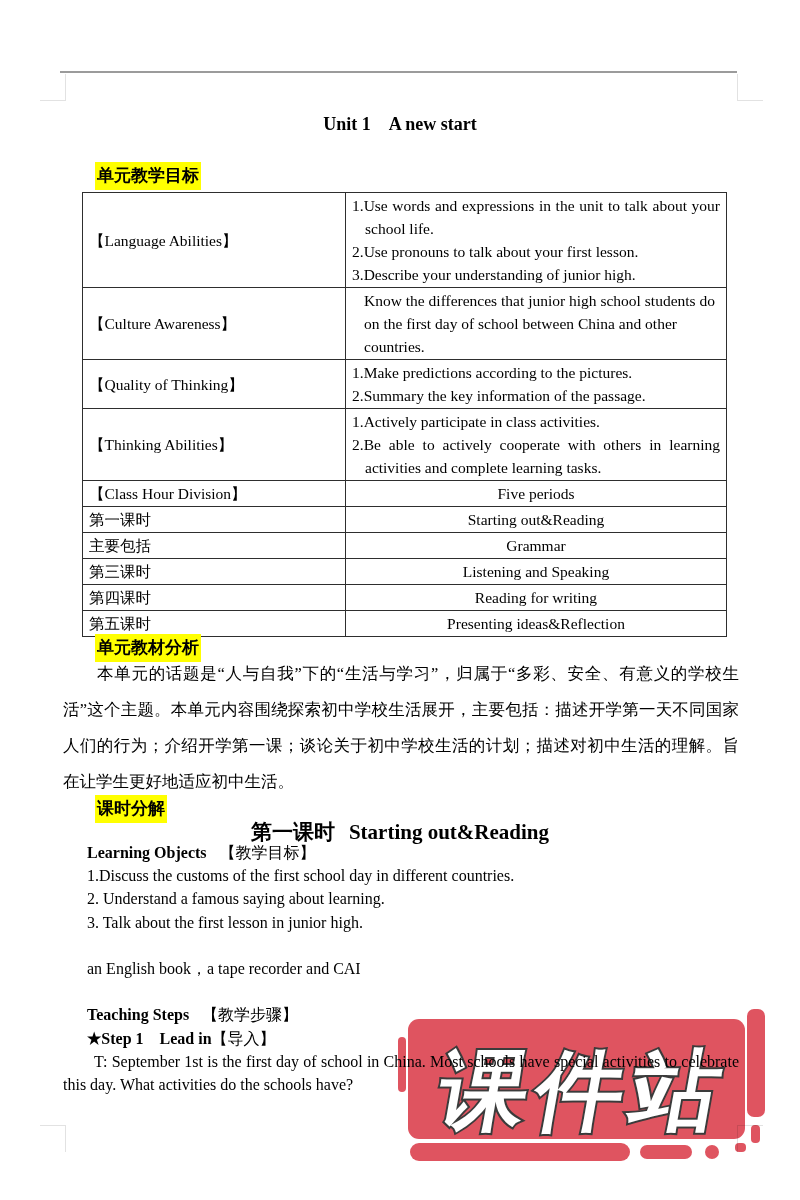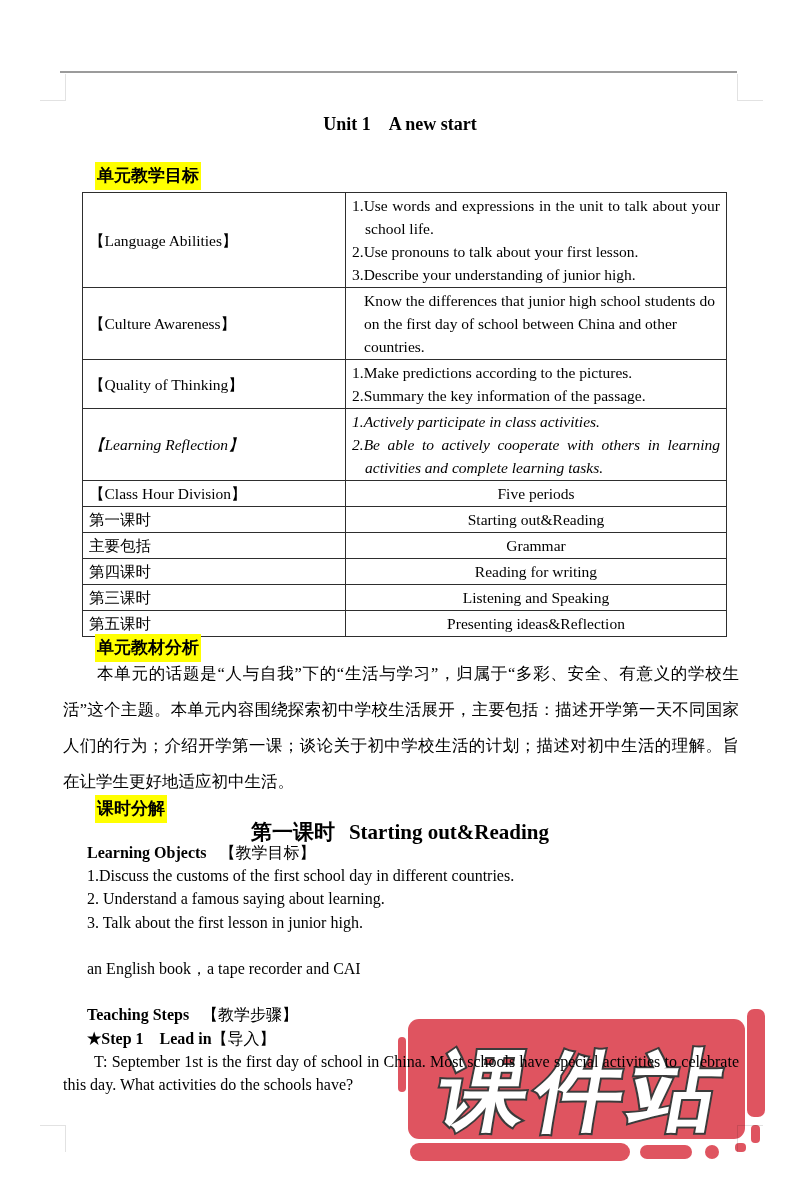--- a/index.html
+++ b/index.html
@@ -25,21 +25,21 @@
   .hl-analysis { left:95px; top:634px; }
   .hl-period   { left:95px; top:795px; }
 
   
   table.obj { position:absolute; left:82px; top:192px; border-collapse:collapse;
               table-layout:fixed; width:632px; font-size:15.5px; }
   table.obj td { border:1.5px solid #2e2e2e; padding:1px 6px; line-height:23px; vertical-align:middle;margin-top:8px; }
   td.c1 { width:250px; text-align:left; }
   td.c2 { width:368px; }
   tr.r1 td { height:90px; } tr.r2 td { height:67px; } tr.r3 td { height:44px; }
-  tr.r4 td { height:67px;font-style:italic; } tr.rs td { height:20px; }
+  tr.r4 td { height:67px; } tr.rs td { height:20px; }
   .hang  { text-align:justify; padding-left:13px; text-indent:-13px; }
   .blockind { padding-left:12px; }
   .ctr { text-align:center; }
 
   .analysis-par { position:absolute; left:63px; top:656px; width:676px;
                   font-size:16.5px; line-height:36px; text-align:justify; text-indent:34px; }
 
   .lesson-head { position:absolute; left:63px; top:818px; width:674px; text-align:center;
                  font-weight:bold; font-size:21px; }
   .lesson-head .gap { display:inline-block; width:14px; }
@@ -88,45 +88,45 @@
     </td>
   </tr>
   <tr class="r3">
     <td class="c1">【Quality of Thinking】</td>
     <td class="c2">
       <div>1.Make predictions according to the pictures.</div>
       <div>2.Summary the key information of the passage.</div>
     </td>
   </tr>
   <tr class="r4">
-    <td class="c1">【Learning Reflection】</td>
+    <td class="c1">【Thinking Abilities】</td>
     <td class="c2">
       <div class="hang">1.Actively participate in class activities.</div>
       <div class="hang">2.Be able to actively cooperate with others in learning activities and complete learning tasks.</div>
     </td>
   </tr>
   <tr class="rs">
     <td class="c1">【Class Hour Division】</td>
     <td class="c2 ctr">Five periods</td>
   </tr>
   <tr class="rs">
     <td class="c1">第一课时</td>
     <td class="c2 ctr">Starting out&amp;Reading</td>
   </tr>
   <tr class="rs">
     <td class="c1">主要包括</td>
     <td class="c2 ctr">Grammar</td>
   </tr>
   <tr class="rs">
+    <td class="c1">第三课时</td>
+    <td class="c2 ctr">Listening and Speaking</td>
+  </tr>
+  <tr class="rs">
     <td class="c1">第四课时</td>
     <td class="c2 ctr">Reading for writing</td>
-  </tr>
-  <tr class="rs">
-    <td class="c1">第三课时</td>
-    <td class="c2 ctr">Listening and Speaking</td>
   </tr>
   <tr class="rs">
     <td class="c1">第五课时</td>
     <td class="c2 ctr">Presenting ideas&amp;Reflection</td>
   </tr>
 </tbody>
   </table>
 
 <div class="hl-heading hl-analysis">单元教材分析</div>
 

